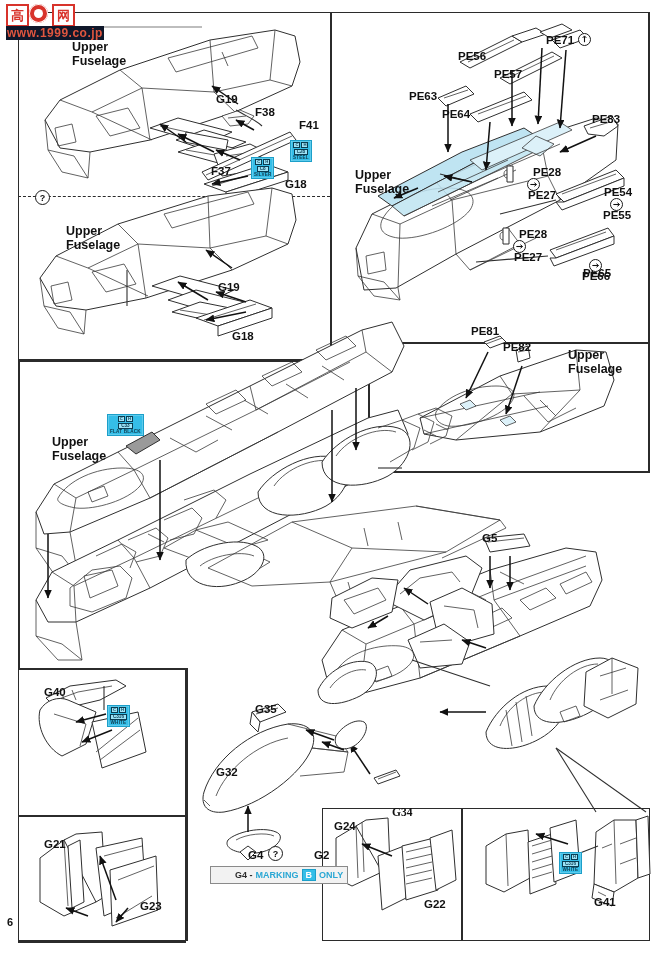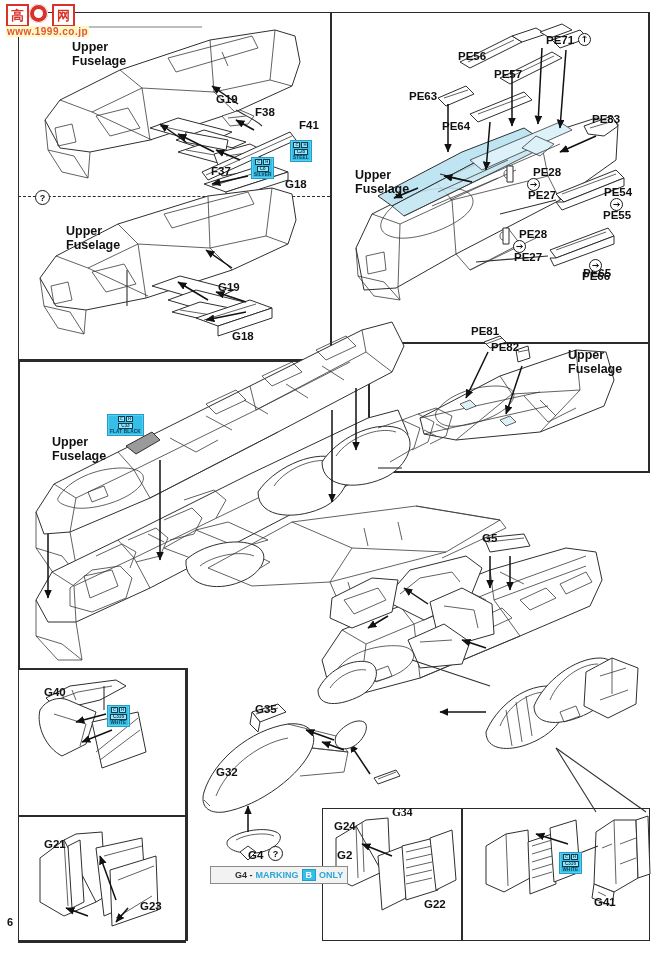--- a/index.html
+++ b/index.html
@@ -27,22 +27,22 @@
   #watermark .wm-sq.s3{left:48px;}
   #watermark .wm-gear{
     position:absolute;left:25px;top:4px;width:19px;height:19px;border-radius:50%;
     background:#d8332b;box-shadow:0 0 0 1px #fff inset;
   }
   #watermark .wm-gear:before{
     content:"";position:absolute;left:5px;top:5px;width:9px;height:9px;border-radius:50%;
     background:#fff;
   }
   #watermark .wm-url{
-    position:absolute;left:2px;top:26px;font-size:10px;font-weight:bold;color:#e0563f;
-    letter-spacing:.5px;background:#fef9c3;padding:0 1px;
+    position:absolute;left:2px;top:26px;font-size:12px;font-weight:bold;color:#e0563f;
+    letter-spacing:.5px;background:#0f172a;padding:0 1px;
   }
 
   
   .frame{position:absolute;border:1.6px solid #2b2b2b;box-sizing:border-box;background:transparent;}
   .rule-h{position:absolute;height:1.6px;background:#2b2b2b;}
   .rule-v{position:absolute;width:1.6px;background:#2b2b2b;}
   .dashed{
     position:absolute;height:0;border-top:1.6px dashed #2b2b2b;
   }
 
@@ -569,21 +569,21 @@
   <div class="lbl" style="left:458px;top:50px;">PE56</div>
   <div class="lbl" style="left:494px;top:68px;">PE57</div>
   <div class="lbl" style="left:546px;top:34px;">PE71</div>
   <div class="circ small" style="left:578px;top:33px;font-size:0;">
     <svg width="9" height="9" viewBox="0 0 10 10">
         <path d="M5,1.5 L5,8" stroke="#111" stroke-width="1.2" fill="none"></path>
         <path d="M3,3.2 L5,1 L7,3.2" stroke="#111" stroke-width="1.1" fill="none"></path>
       </svg>
   </div>
   <div class="lbl" style="left:409px;top:90px;">PE63</div>
-  <div class="lbl" style="left:442px;top:120px;">PE64</div>
+  <div class="lbl" style="left:442px;top:108px;">PE64</div>
   <div class="lbl" style="left:592px;top:113px;">PE83</div>
 
   <div class="lbl" style="left:533px;top:166px;">PE28</div>
   <div class="circ small" style="left:527px;top:178px;font-size:0;">
     <svg width="9" height="9" viewBox="0 0 10 10">
         <path d="M1.5,5 L8,5" stroke="#111" stroke-width="1.2" fill="none"></path>
         <path d="M6,3 L8.4,5 L6,7" stroke="#111" stroke-width="1.1" fill="none"></path>
       </svg>
   </div>
   <div class="lbl" style="left:528px;top:189px;">PE27</div>
@@ -609,21 +609,21 @@
   <div class="lbl" style="left:583px;top:247px;margin-top:20px;">PE65</div>
   <div class="circ small" style="left:589px;top:259px;font-size:0;">
     <svg width="9" height="9" viewBox="0 0 10 10">
         <path d="M1.5,5 L8,5" stroke="#111" stroke-width="1.2" fill="none"></path>
         <path d="M6,3 L8.4,5 L6,7" stroke="#111" stroke-width="1.1" fill="none"></path>
       </svg>
   </div>
   <div class="lbl" style="left:582px;top:270px;">PE66</div>
 
   <div class="lbl" style="left:471px;top:325px;">PE81</div>
-  <div class="lbl" style="left:491px;top:341px;">PE82</div>
+  <div class="lbl" style="left:503px;top:341px;">PE82</div>
   <div class="lbl two big" style="left:568px;top:348px;">Upper
 Fuselage</div>
 
   <div class="lbl two big" style="left:52px;top:435px;">Upper
 Fuselage</div>
   <div class="paint" style="left:107px;top:414px;">
     <div class="p-codes">
       <span>C</span>
       <span>H</span>
     </div>
@@ -631,21 +631,21 @@
     <div class="p-name">FLAT BLACK</div>
   </div>
 
   <div class="lbl" style="left:482px;top:532px;">G5</div>
   <div class="lbl" style="left:392px;top:806px;font-family:Liberation Serif, serif;">G34</div>
 
   <div class="lbl" style="left:255px;top:703px;">G35</div>
   <div class="lbl" style="left:216px;top:766px;">G32</div>
   <div class="lbl" style="left:248px;top:849px;">G4</div>
   <div class="circ" style="left:268px;top:846px;">?</div>
-  <div class="lbl" style="left:297px;top:849px;padding-left:40px;">G2</div>
+  <div class="lbl" style="left:274px;top:849px;padding-left:40px;">G2</div>
 
   <div class="marking" style="left:210px;top:866px;padding-left:24px;">
     <span class="mk-a">G4 -</span>
     <span class="mk-b">MARKING</span>
     <span class="mk-box">B</span>
     <span class="mk-b">ONLY</span>
   </div>
 
   <div class="lbl" style="left:44px;top:686px;">G40</div>
   <div class="paint" style="left:107px;top:705px;">

